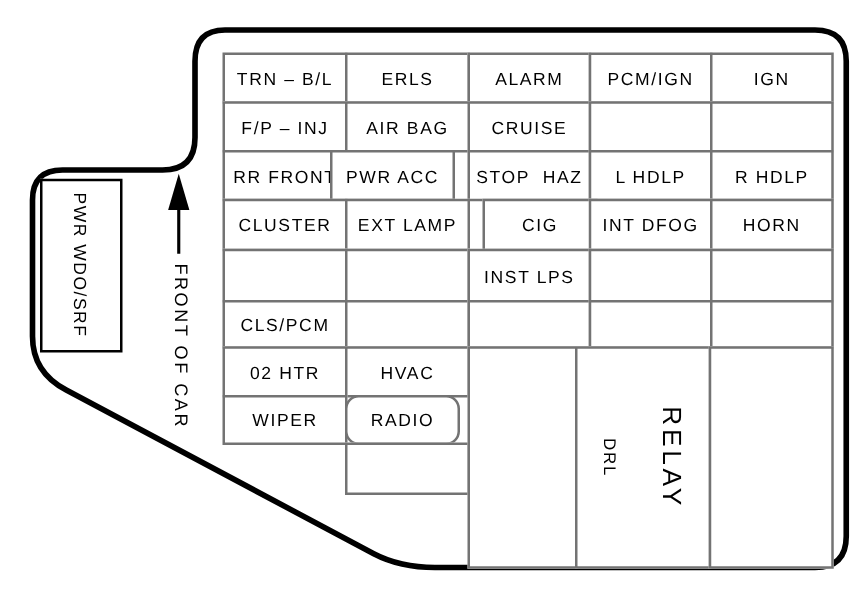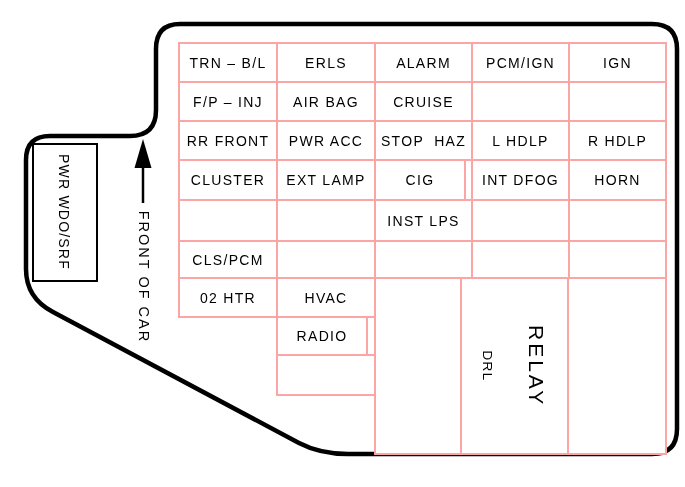--- a/index.html
+++ b/index.html
@@ -9,21 +9,21 @@
     height: 487px;
     background: #ffffff;
     font-family: "Liberation Sans", sans-serif;
     color: #000000;
     overflow: hidden;
   }
   #outline-svg { position: absolute; left: 0; top: 0; }
   .cell {
     position: absolute;
     box-sizing: border-box;
-    border: 2px solid #fca5a5;
+    border: 2px solid #737373;
     background: #ffffff;
     display: flex;
     align-items: center;
     justify-content: center;
     font-size: 14px;
     letter-spacing: 1.3px;
     white-space: pre;
     line-height: 1;
   }
   .vtext {
@@ -73,46 +73,47 @@
   <div class="cell" style="left:471px; top:42px; width:99px;  height:41px;">PCM/IGN</div>
   <div class="cell" style="left:178px; top:81px; width:100px; height:41px;">F/P – INJ</div>
 
   <div class="cell" style="left:568px; top:42px; width:99px;  height:41px;">IGN</div>
   <div class="cell" style="left:374px; top:81px; width:99px;  height:41px;">CRUISE</div>
   <div class="cell" style="left:276px; top:81px; width:100px; height:41px;">AIR BAG</div>
   <div class="cell" style="left:471px; top:81px; width:99px;  height:41px;"></div>
   <div class="cell" style="left:568px; top:81px; width:99px;  height:41px;"></div>
 
   <div class="cell" style="left:178px; top:120px; width:100px; height:41px;">RR FRONT</div>
-  <div class="cell" style="left:276px; top:120px; width:100px; height:41px;">PWR ACC</div>
+  <div class="cell" style="left:264px; top:120px; width:100px; height:41px;">PWR ACC</div>
   <div class="cell" style="left:374px; top:120px; width:99px;  height:41px;">STOP  HAZ</div>
   <div class="cell" style="left:471px; top:120px; width:99px;  height:41px;">L HDLP</div>
   <div class="cell" style="left:568px; top:120px; width:99px;  height:41px;">R HDLP</div>
 
   <div class="cell" style="left:178px; top:159px; width:100px; height:42px;">CLUSTER</div>
   <div class="cell" style="left:276px; top:159px; width:100px; height:42px;">EXT LAMP</div>
-  <div class="cell" style="left:374px; top:159px; width:92px;  height:42px;">CIG</div>
+  <div class="cell" style="left:386px; top:159px; width:92px;  height:42px;">CIG</div>
   <div class="cell" style="left:471px; top:159px; width:99px;  height:42px;">INT DFOG</div>
   <div class="cell" style="left:568px; top:159px; width:99px;  height:42px;">HORN</div>
 
   <div class="cell" style="left:178px; top:199px; width:100px; height:43px;"></div>
   <div class="cell" style="left:276px; top:199px; width:100px; height:43px;"></div>
   <div class="cell" style="left:374px; top:199px; width:99px;  height:43px;">INST LPS</div>
   <div class="cell" style="left:471px; top:199px; width:99px;  height:43px;"></div>
   <div class="cell" style="left:568px; top:199px; width:99px;  height:43px;"></div>
 
   <div class="cell" style="left:178px; top:240px; width:100px; height:39px;">CLS/PCM</div>
   <div class="cell" style="left:276px; top:240px; width:100px; height:39px;"></div>
   <div class="cell" style="left:374px; top:240px; width:99px;  height:39px;"></div>
   <div class="cell" style="left:471px; top:240px; width:99px;  height:39px;"></div>
   <div class="cell" style="left:568px; top:240px; width:99px;  height:39px;"></div>
 
   <div class="cell" style="left:178px; top:277px; width:100px; height:41px;">02 HTR</div>
   <div class="cell" style="left:276px; top:277px; width:100px; height:41px;">HVAC</div>
-  <div class="cell" style="left:276px; top:316px; width:92px; height:40px;">RADIO</div>
+  <div class="cell" style="left:178px; top:316px; width:100px; height:40px;">WIPER</div>
+  <div class="cell" style="left:276px; top:316px; width:92px; height:40px;border-radius:11px;">RADIO</div>
   <div class="cell" style="left:276px; top:354px; width:100px; height:42px;"></div>
 
   <div class="cell" style="left:374px; top:277px; width:88px;  height:178px;"></div>
   <div class="cell" style="left:460px; top:277px; width:109px; height:178px;">
     <div class="relay-block">
       <div class="relay-primary">RELAY</div>
       <div class="relay-secondary">DRL</div>
     </div>
   </div>
   <div class="cell" style="left:567px; top:277px; width:100px; height:178px;"></div>

